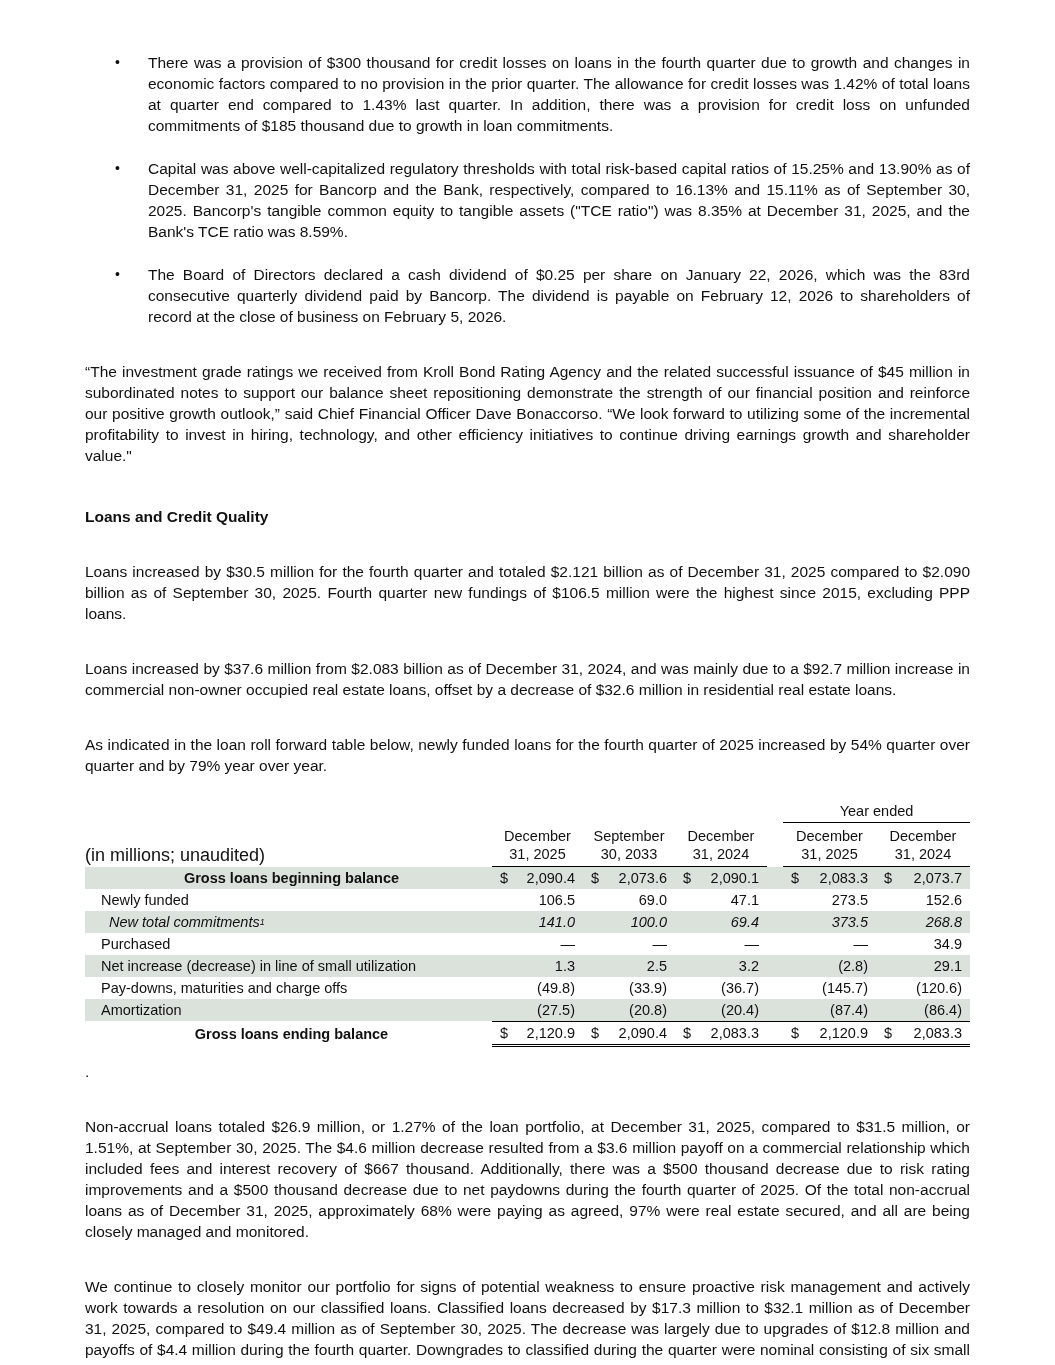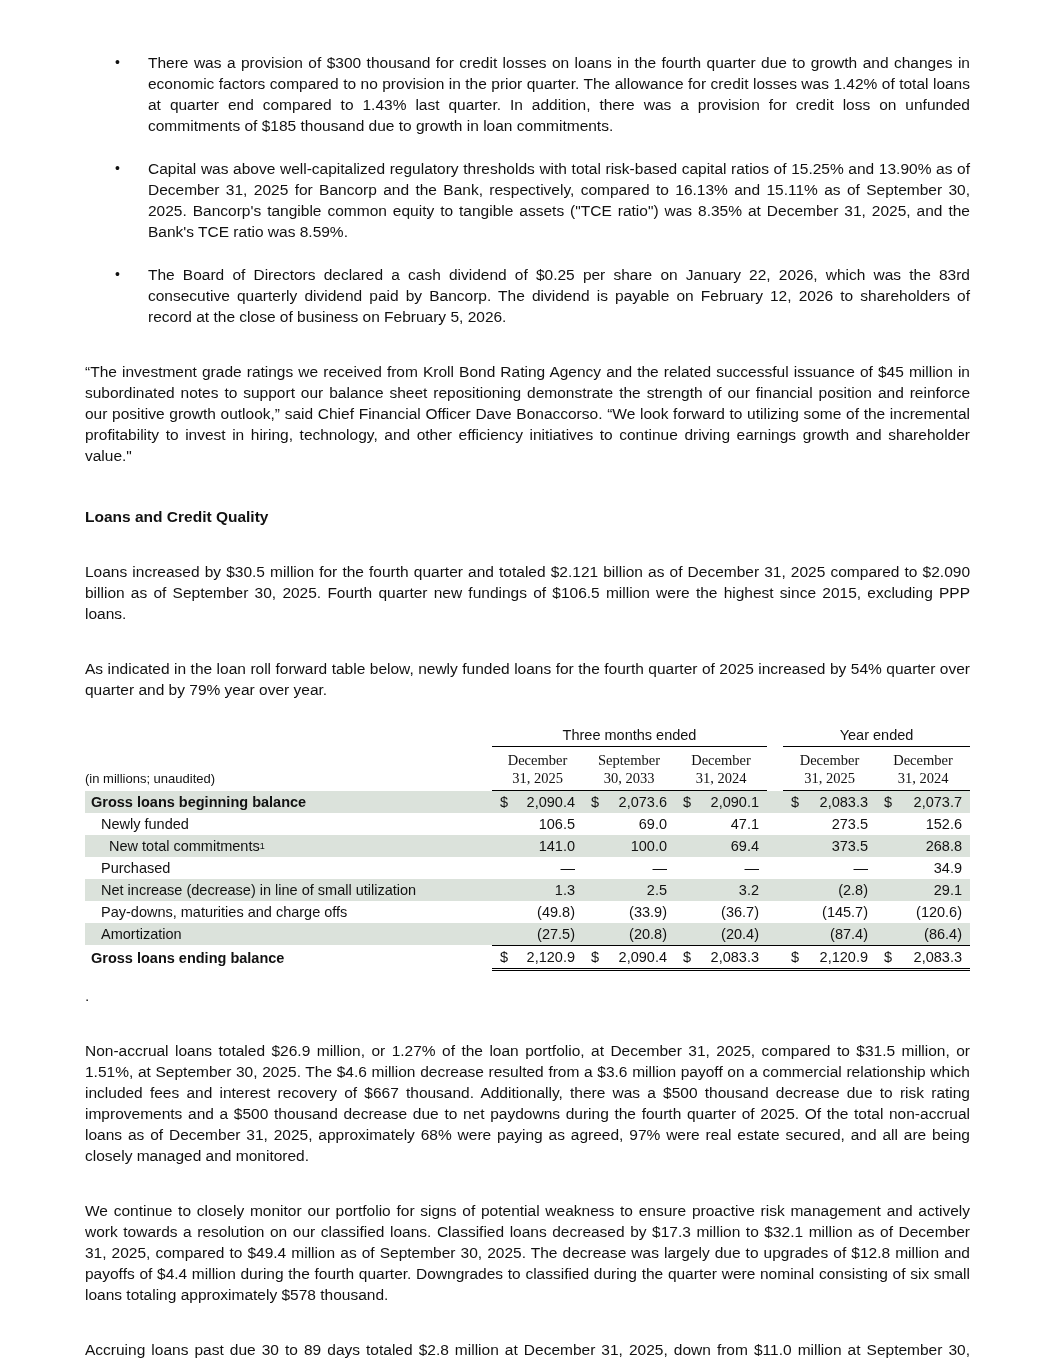--- a/index.html
+++ b/index.html
@@ -37,34 +37,33 @@
   }
   .g1 { grid-column: 2 / span 3; }
   .g2 { grid-column: 6 / span 2; }
   .dhead {
     text-align: center;
     border-bottom: 1.5px solid #000;
     padding: 4px 0 3px 0;
     display: flex;
     flex-direction: column;
     justify-content: flex-end;
-    font-family: Liberation Serif, serif;
   }
   .units {
     align-self: end;
-    font-size: 13px;
+    font-size: 18px;
     padding-bottom: 3px;
   }
   .trow { display: contents; }
   .tlabel, .tcell, .tgap { min-height: 21px; display: flex; align-items: center; padding-top: 2px; padding-bottom: 2px; }
   .tlabel { padding-left: 6px; }
   .indent1 .tlabel { padding-left: 16px; }
   .indent2 .tlabel { padding-left: 24px; }
-  .bold .tlabel { font-weight: bold; }
-  .italic .tlabel, .italic .tcell { }
+  .bold .tlabel { font-weight: bold; justify-content: center; }
+  .italic .tlabel, .italic .tcell { font-style: italic; }
   .shaded .tlabel, .shaded .tcell, .shaded .tgap { background: #dbe2db; }
   .tcell { justify-content: flex-end; padding-right: 8px; position: relative; }
   .tcell .cur { position: absolute; left: 8px; }
   .total-row .tcell, .total-row .tgap {
     border-top: 1px solid #000;
     border-bottom: 3px double #000;
   }
   .footnote { font-size: 12px; line-height: 15px; margin-top: 8px; padding-left: 16px; }
   .footnote sup, .tlabel sup { font-size: 9px; line-height: 0; }
   .stray-period { margin-top: 14px; font-size: 15.5px; }
@@ -87,27 +86,27 @@
       <span class="marker">•</span>
       <span class="btext">The Board of Directors declared a cash dividend of $0.25 per share on January 22, 2026, which was the 83rd consecutive quarterly dividend paid by Bancorp. The dividend is payable on February 12, 2026 to shareholders of record at the close of business on February 5, 2026.</span>
     </div>
   </div>
 
   <p class="para">“The investment grade ratings we received from Kroll Bond Rating Agency and the related successful issuance of $45 million in subordinated notes to support our balance sheet repositioning demonstrate the strength of our financial position and reinforce our positive growth outlook,” said Chief Financial Officer Dave Bonaccorso. “We look forward to utilizing some of the incremental profitability to invest in hiring, technology, and other efficiency initiatives to continue driving earnings growth and shareholder value."</p>
 
   <p class="heading">Loans and Credit Quality</p>
 
   <p class="para">Loans increased by $30.5 million for the fourth quarter and totaled $2.121 billion as of December 31, 2025 compared to $2.090 billion as of September 30, 2025. Fourth quarter new fundings of $106.5 million were the highest since 2015, excluding PPP loans.</p>
+  <p class="para">Loans increased by $37.6 million from $2.083 billion as of December 31, 2024, and was mainly due to a $92.7 million increase in commercial non-owner occupied real estate loans, offset by a decrease of $32.6 million in residential real estate loans.</p>
   <p class="para">As indicated in the loan roll forward table below, newly funded loans for the fourth quarter of 2025 increased by 54% quarter over quarter and by 79% year over year.</p>
 
   <div class="loan-table">
     <div class="tgrid">
 
       <div></div>
-      <div class="gtitle g1">Three months ended</div>
       <div></div>
       <div class="gtitle g2">Year ended</div>
 
       <div class="units">(in millions; unaudited)</div>
       <div class="dhead">
         <span>December</span>
         <span>31, 2025</span>
       </div>
       <div class="dhead">
         <span>September</span>

